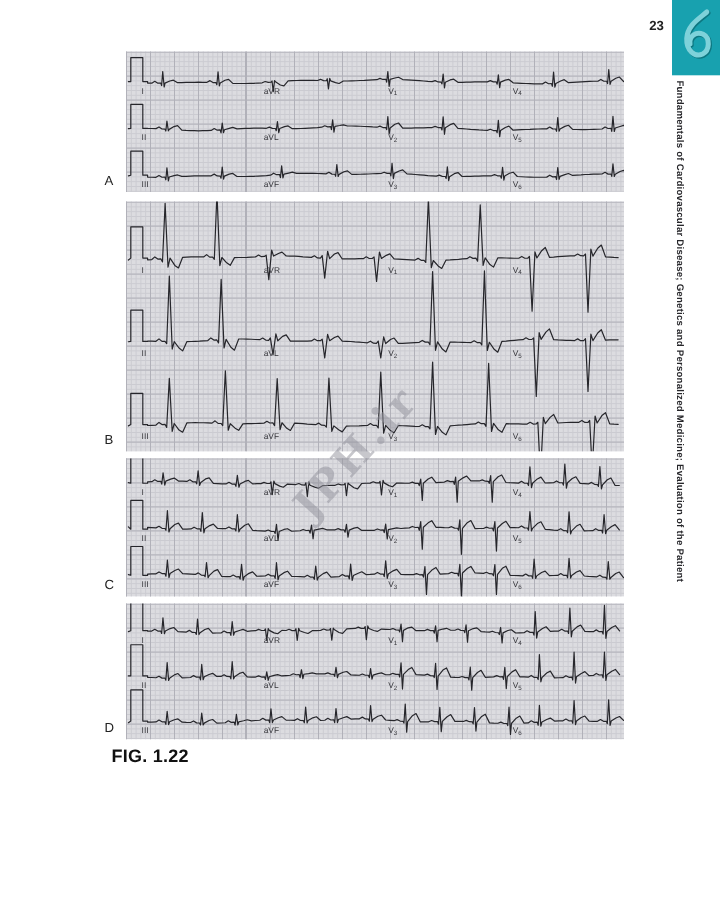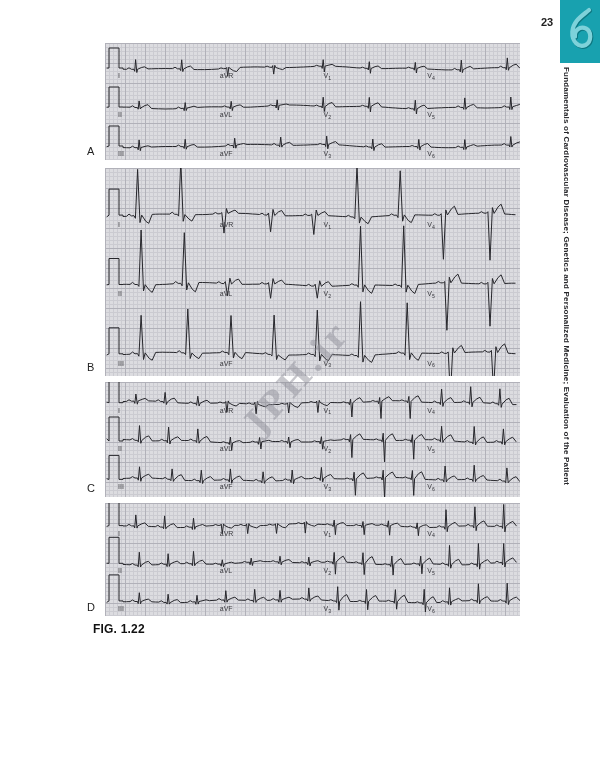--- a/index.html
+++ b/index.html
@@ -10,21 +10,21 @@
     background-image:
       linear-gradient(to bottom,#b1b1b9 1px,transparent 1px),
       linear-gradient(to right,#b1b1b9 1px,transparent 1px),
       linear-gradient(to bottom,#cbcbd1 1px,transparent 1px),
       linear-gradient(to right,#cbcbd1 1px,transparent 1px);
     background-size:20px 20px,20px 20px,4px 4px,4px 4px;}
   .panel svg{display:block;}
   .trace{fill:none;stroke:#26262b;stroke-width:1;stroke-linejoin:round;stroke-linecap:round;}
   .lead-label{font-family:"Liberation Sans",sans-serif;font-size:7px;fill:#38383d;}
   .panel-letter{position:absolute;left:87px;font-size:11px;color:#222;z-index:2;}
-  .caption{position:absolute;left:93px;top:622px;font-size:12px;font-weight:bold;
+  .caption{position:absolute;left:93px;top:622px;font-size:15px;font-weight:bold;
            color:#111;letter-spacing:.2px;z-index:2;}
   .page-num{position:absolute;left:541px;top:16px;font-size:11px;font-weight:bold;color:#222;}
   .corner{position:absolute;left:560px;top:0;width:40px;height:63px;}
   .sidebar{position:absolute;left:562px;top:67px;writing-mode:vertical-rl;
            font-size:8px;font-weight:bold;color:#26262a;letter-spacing:.2px;
            white-space:nowrap;z-index:2;}
   .watermark{position:absolute;left:237px;top:414px;transform:rotate(-48deg);
              transform-origin:0 0;font-size:34px;font-weight:bold;
              font-family:"DejaVu Serif",serif;color:rgba(148,147,157,.52);
              letter-spacing:3px;z-index:3;pointer-events:none;}

